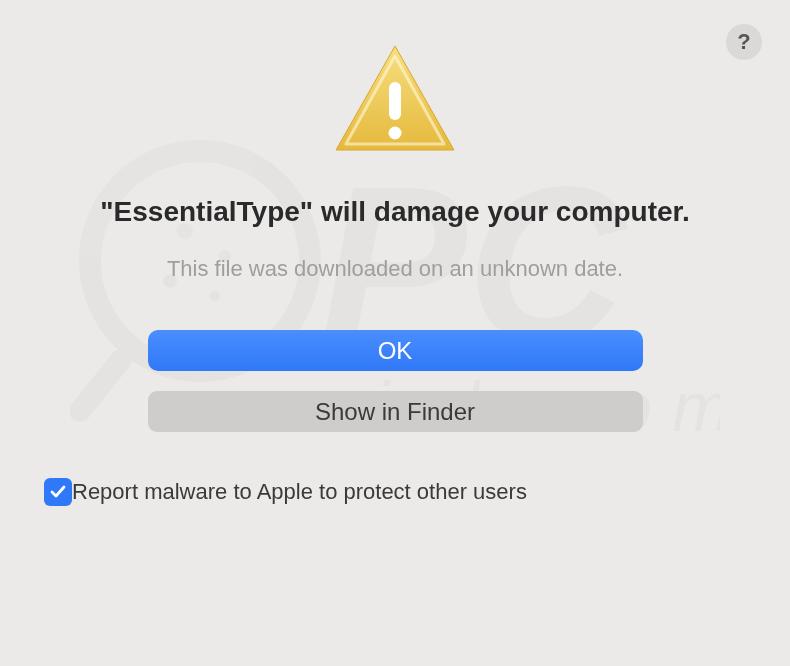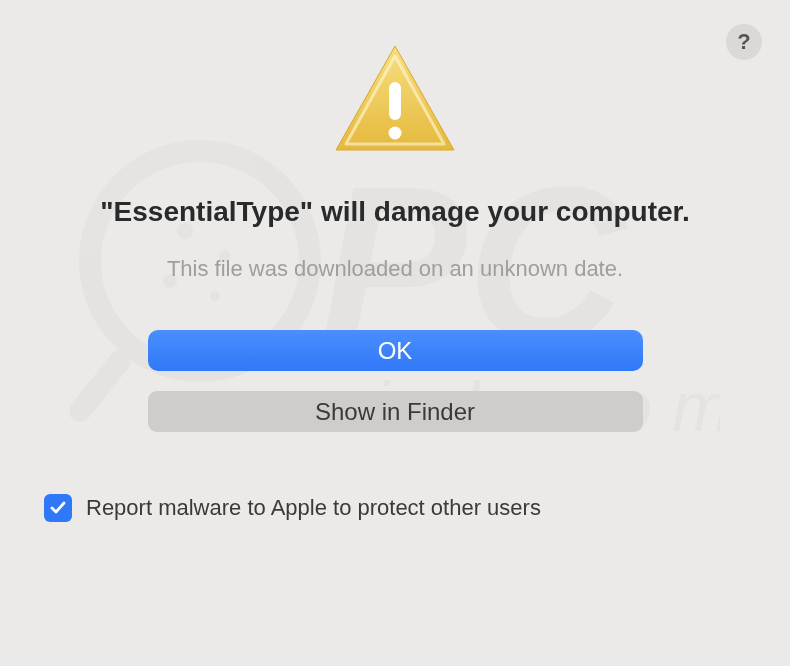--- a/index.html
+++ b/index.html
@@ -99,24 +99,22 @@
       color: #fff;
     }
     .btn-secondary {
       background: #cfcdcb;
       color: #3a3a3a;
       border-radius: 9px;
     }
     .checkbox-row {
       display: flex;
       align-items: center;
-      gap: 14px;
       align-self: flex-start;
       padding-left: 4px;
-      margin-top: 16px;
     }
     .checkbox {
       width: 28px;
       height: 28px;
       border-radius: 6px;
       background: #2f78f7;
       display: flex;
       align-items: center;
       justify-content: center;
       cursor: pointer;

